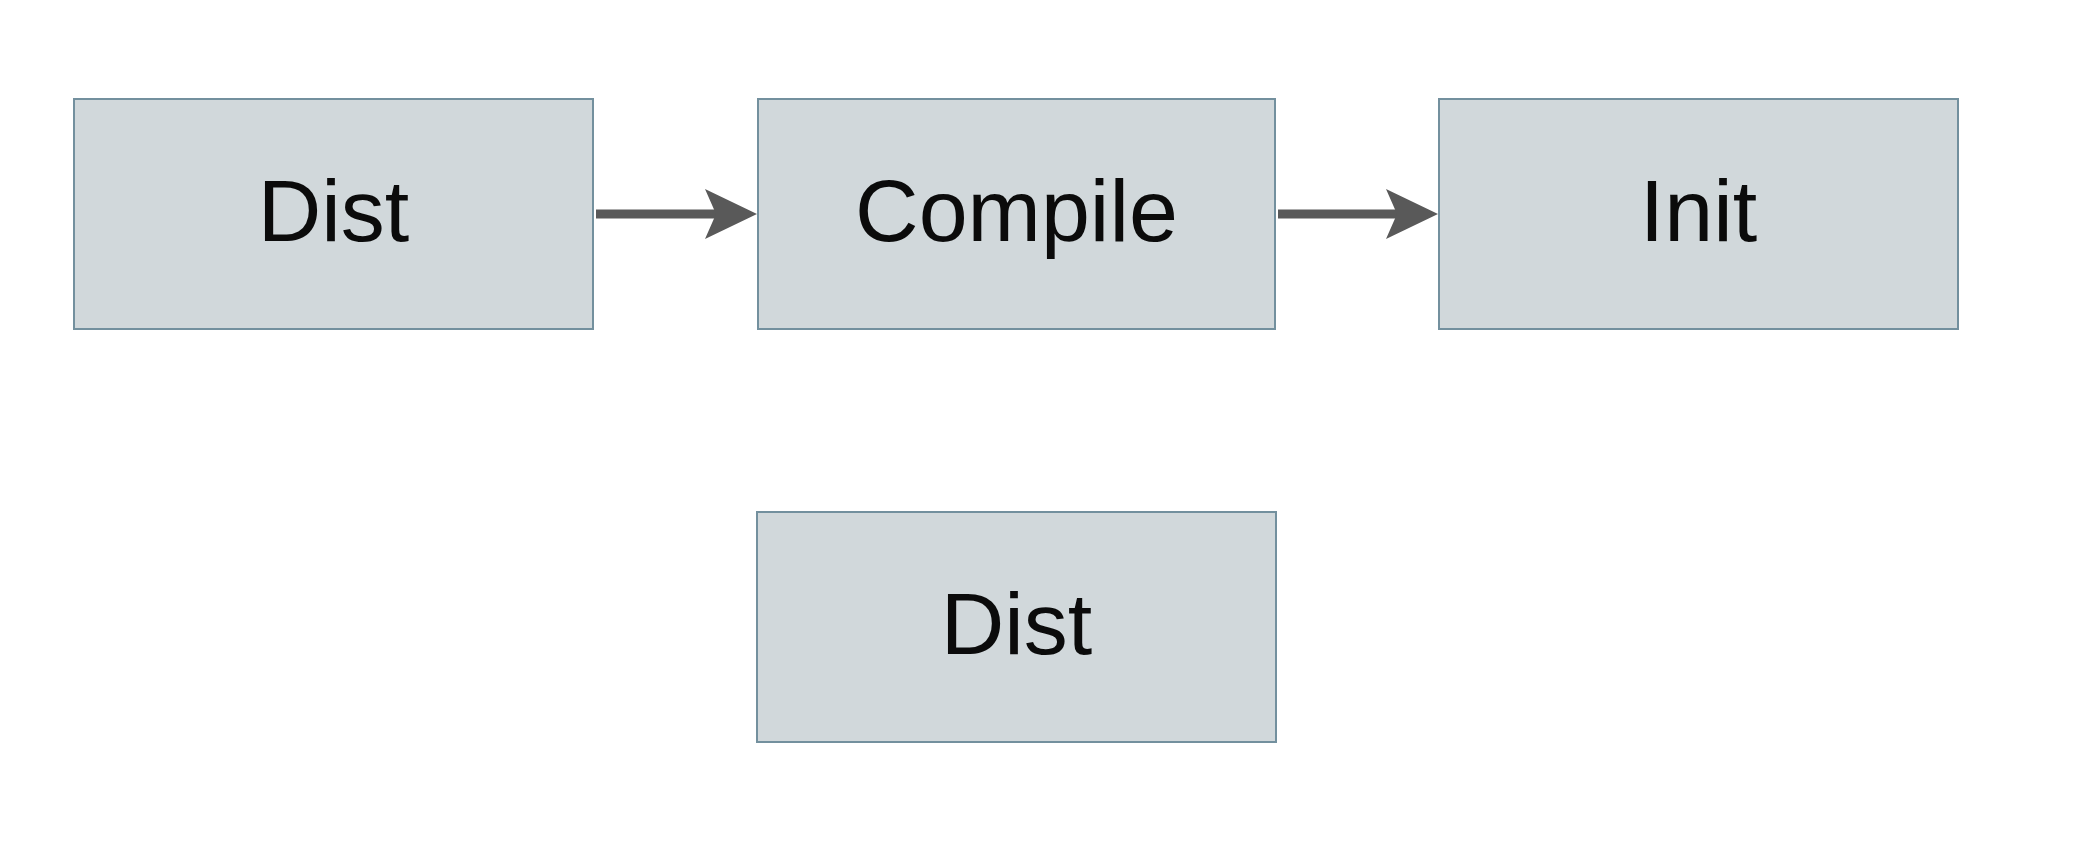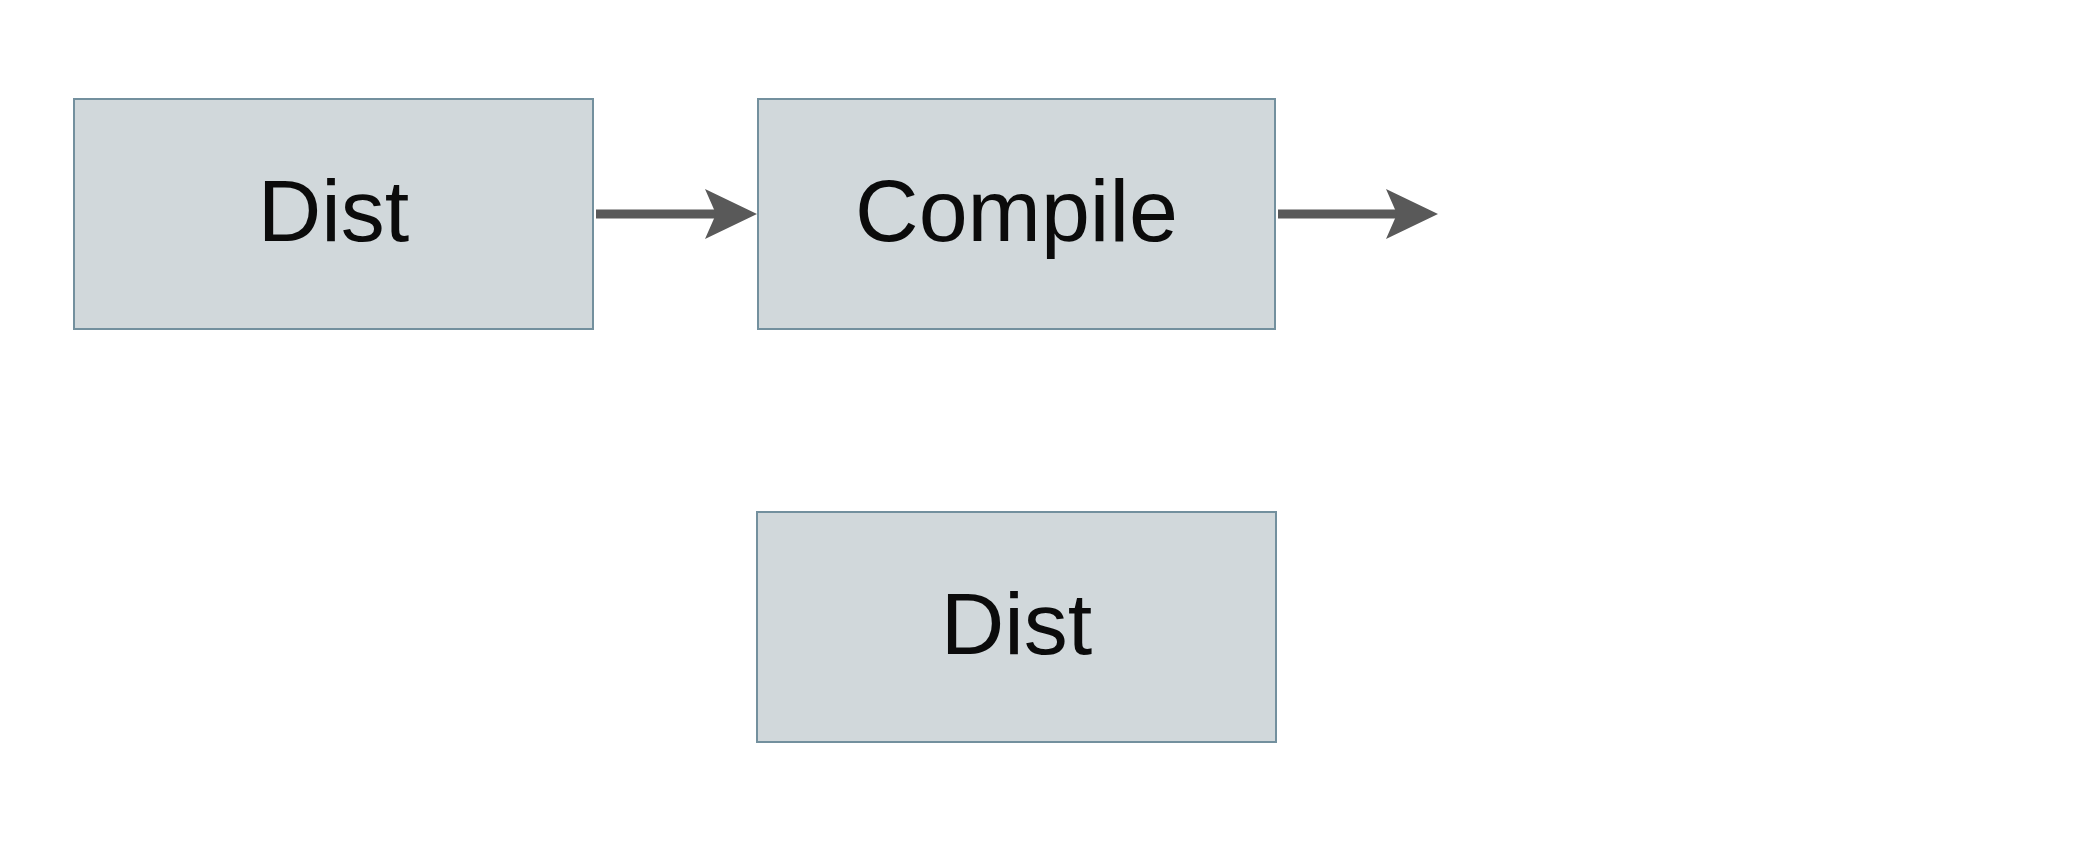--- a/index.html
+++ b/index.html
@@ -67,20 +67,23 @@
 <div class="canvas">
 
   <div class="node" id="node-dist">
     <span class="label">Dist</span>
   </div>
 
   <div class="node" id="node-compile">
     <span class="label">Compile</span>
   </div>
 
+  <div class="node" id="node-init">
+    <span class="label">Init</span>
+  </div>
 
   <div class="node" id="node-clean">
     <span class="label">Dist</span>
   </div>
 
   <svg class="edges-layer" viewBox="0 0 2078 848" xmlns="http://www.w3.org/2000/svg">
     <g>
       <line class="edge-line" x1="596" y1="214" x2="716" y2="214"></line>
       <polygon class="edge-head" points="757,214 705,189 716,214 705,239"></polygon>
     </g>

